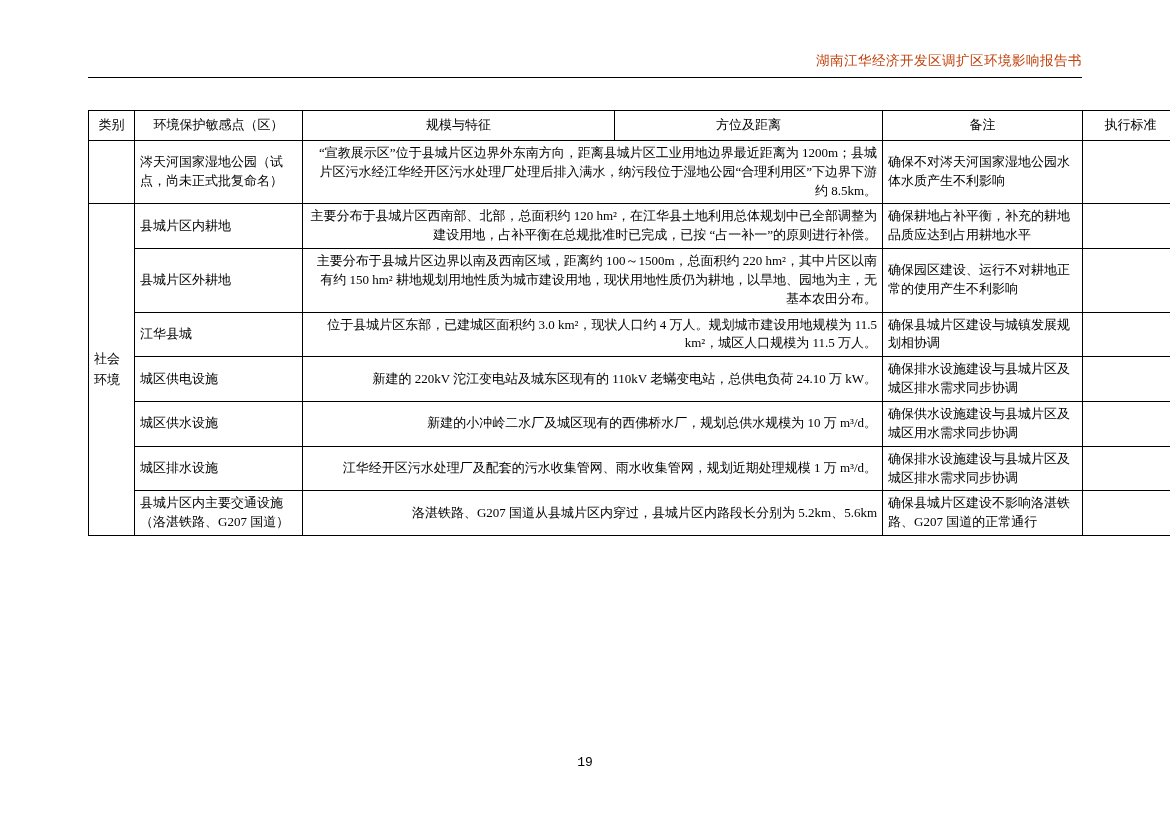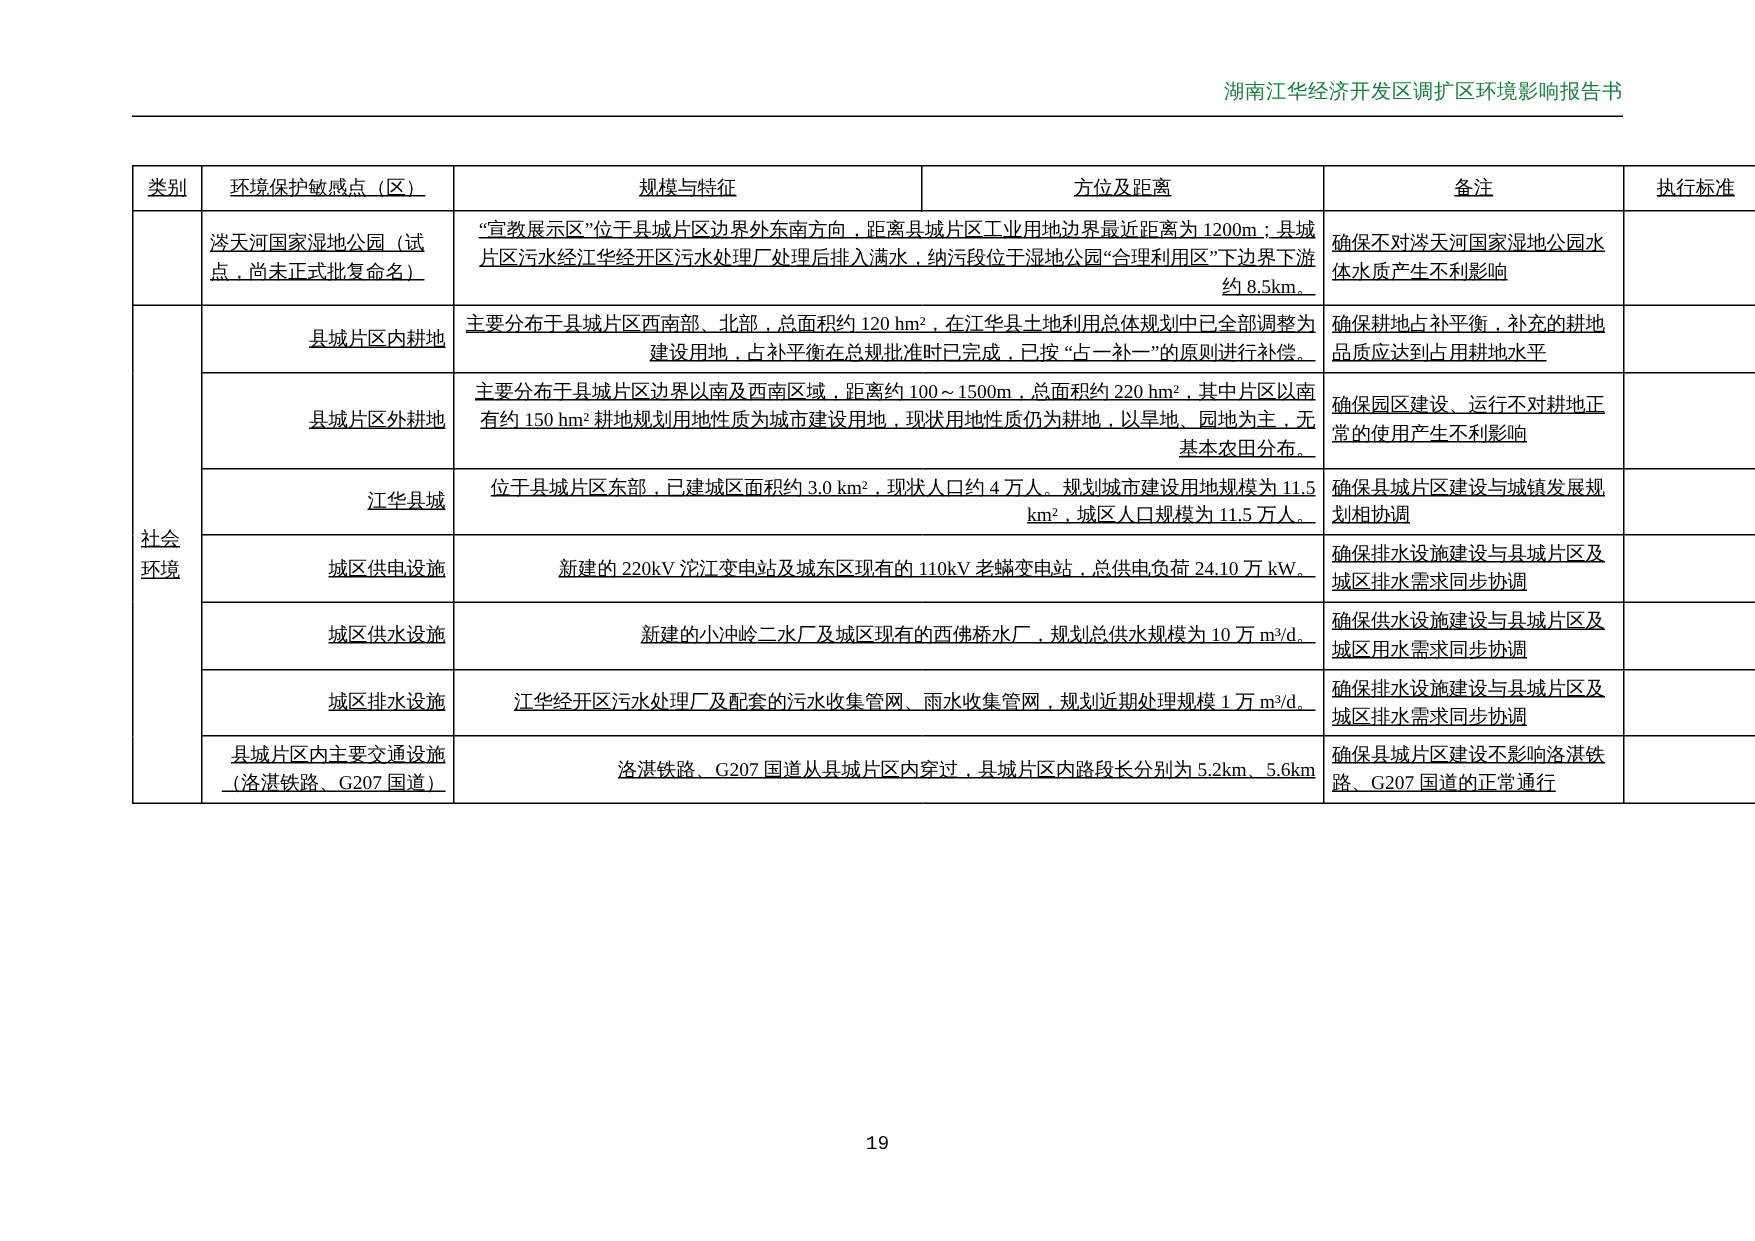--- a/index.html
+++ b/index.html
@@ -24,21 +24,21 @@
   }
   .header {
     position: absolute;
     left: 88px;
     top: 52px;
     width: 994px;
     text-align: right;
     font-size: 13.5px;
     font-family: "Liberation Serif", "DejaVu Serif", serif;
     letter-spacing: 0.5px;
-    color: #15803d;
+    color: #c2410c;
     padding-bottom: 6px;
   }
   .header-rule {
     position: absolute;
     left: 88px;
     top: 77px;
     width: 994px;
     height: 1px;
     background: #000;
   }
@@ -52,21 +52,20 @@
     font-size: 13px;
     line-height: 1.45;
   }
   table.main td, table.main th {
     border: 1px solid #000;
     padding: 3px 5px;
     vertical-align: middle;
     font-weight: normal;
     font-size: 13px;
     font-family: "Liberation Serif", "DejaVu Serif", serif;
-    text-decoration: underline;
   }
   table.main thead td {
     text-align: center;
     padding: 5px 4px;
   }
   .c-cat { width: 46px; text-align: center; }
   .c-point { width: 168px; text-align: center; }
   .c-scale { width: 312px; text-align: left; }
   .c-dir { width: 268px; text-align: left; }
   .c-note { width: 200px; text-align: left; }
@@ -74,21 +73,21 @@
   td.cat-cell {
     text-align: left;
     vertical-align: middle;
     line-height: 1.6;
   }
   td.point-cell {
     text-align: left;
     padding-left: 10px;
     margin-top: 48px;
   }
-  td.point-cell.ctr { text-align: right; }
+  td.point-cell.ctr { text-align: left; }
   .merged-scale {
     text-align: right;
     margin-left: 38px;
   }
   .footer-page {
     position: absolute;
     left: 0;
     top: 755px;
     width: 1170px;
     text-align: center;

